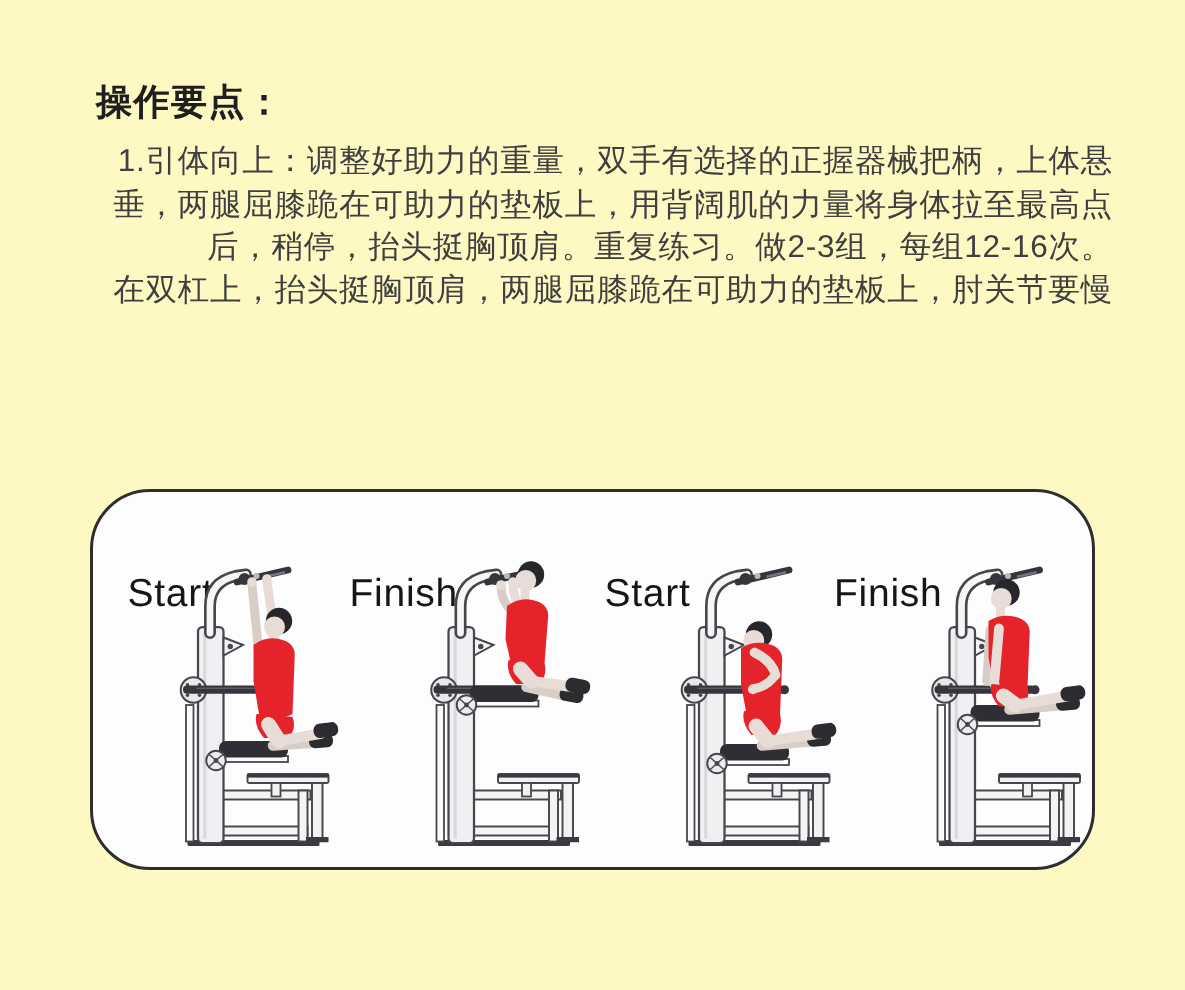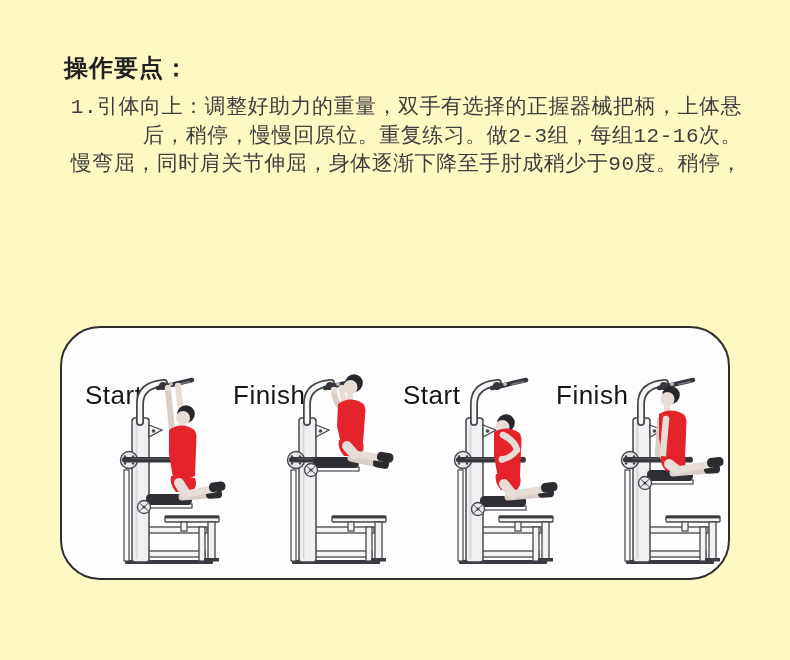--- a/index.html
+++ b/index.html
@@ -7,21 +7,21 @@
     position:relative;width:790px;height:660px;background:#fef9c3;overflow:hidden;
     font-family:"Liberation Sans","DejaVu Sans",sans-serif;
     text-align:right;
   }
   .title{
     position:absolute;left:64px;top:52px;margin:0;
     font-size:24px;font-weight:bold;color:#1f1f1f;letter-spacing:1px;
   }
   .instructions{
     position:absolute;left:62px;top:94px;width:680px;
-    font-size:21px;line-height:28.6px;color:#3f3f3f;letter-spacing:0.5px;font-family:Liberation Mono, monospace;
+    font-size:21px;line-height:28.6px;color:#3f3f3f;letter-spacing:0.5px;
   }
   .tline{white-space:nowrap;}
   .diagram-box{
     position:absolute;left:60px;top:326px;width:666px;height:250px;
     border:2px solid #2e2e2e;border-radius:40px;background:#fdfdfd;
   }
   .figure{
     position:absolute;top:0;width:167px;height:250px;
   }
   .figure:nth-child(1){left:3px;}
@@ -41,22 +41,23 @@
 </style>
 </head>
 <body>
 
 <div class="page">
 
   <h1 class="title">操作要点：</h1>
 
   <div class="instructions">
     <div class="tline">1.引体向上：调整好助力的重量，双手有选择的正握器械把柄，上体悬</div>
-    <div class="tline">后，稍停，慢慢回原位。重复练习。做2-3组，每组12-16次。</div>
-    <div class="tline">慢弯屈，同时肩关节伸屈，身体逐渐下降至手肘成稍少于90度。稍停，</div>
+    <div class="tline">垂，两腿屈膝跪在可助力的垫板上，用背阔肌的力量将身体拉至最高点</div>
+    <div class="tline">后，稍停，抬头挺胸顶肩。重复练习。做2-3组，每组12-16次。</div>
+    <div class="tline">在双杠上，抬头挺胸顶肩，两腿屈膝跪在可助力的垫板上，肘关节要慢</div>
   </div>
 
   <svg class="defs-svg" aria-hidden="true">
     <defs>
       <g id="machine">
 
         <rect x="60" y="230" width="88" height="4" rx="1" fill="#3a3a40"></rect>
 
         <rect x="68" y="197" width="74" height="6" fill="#f4f4f5" stroke="#46464c" stroke-width="1.3"></rect>
         <rect x="68" y="221" width="72" height="6" fill="#f4f4f5" stroke="#46464c" stroke-width="1.3"></rect>

